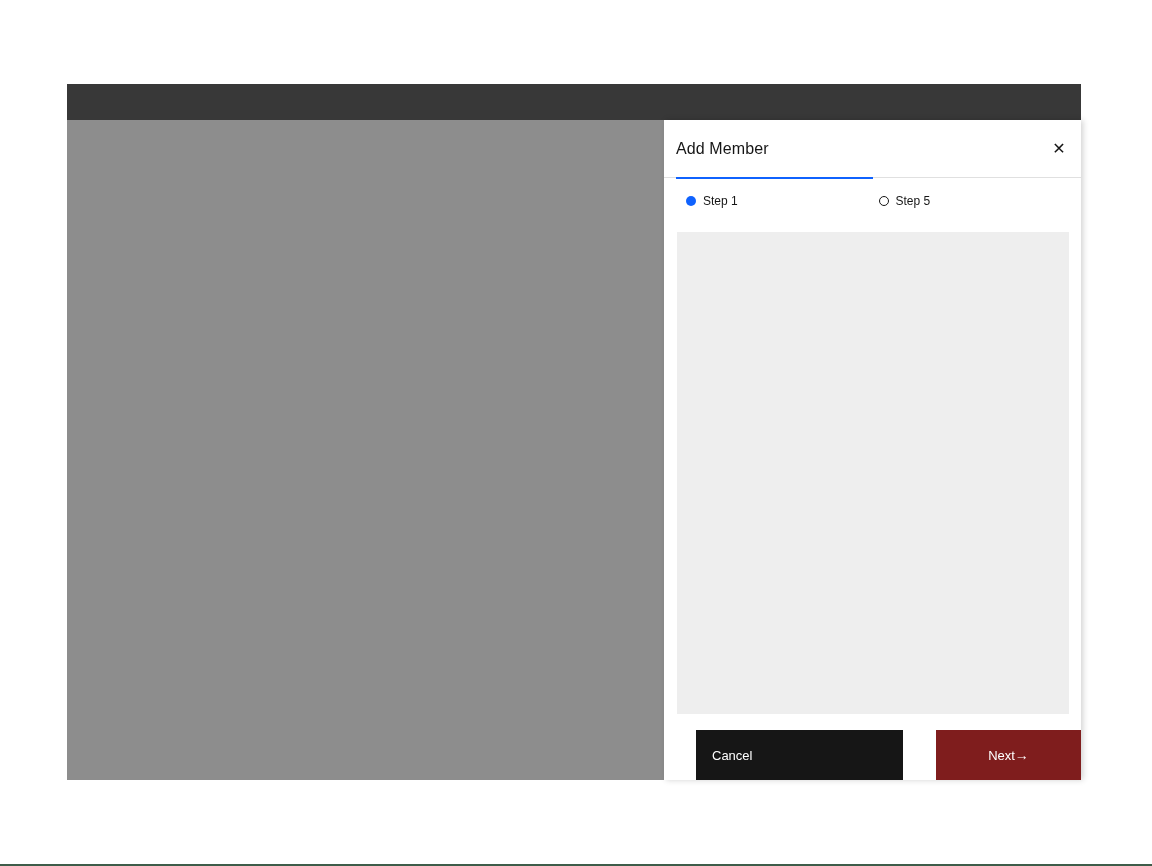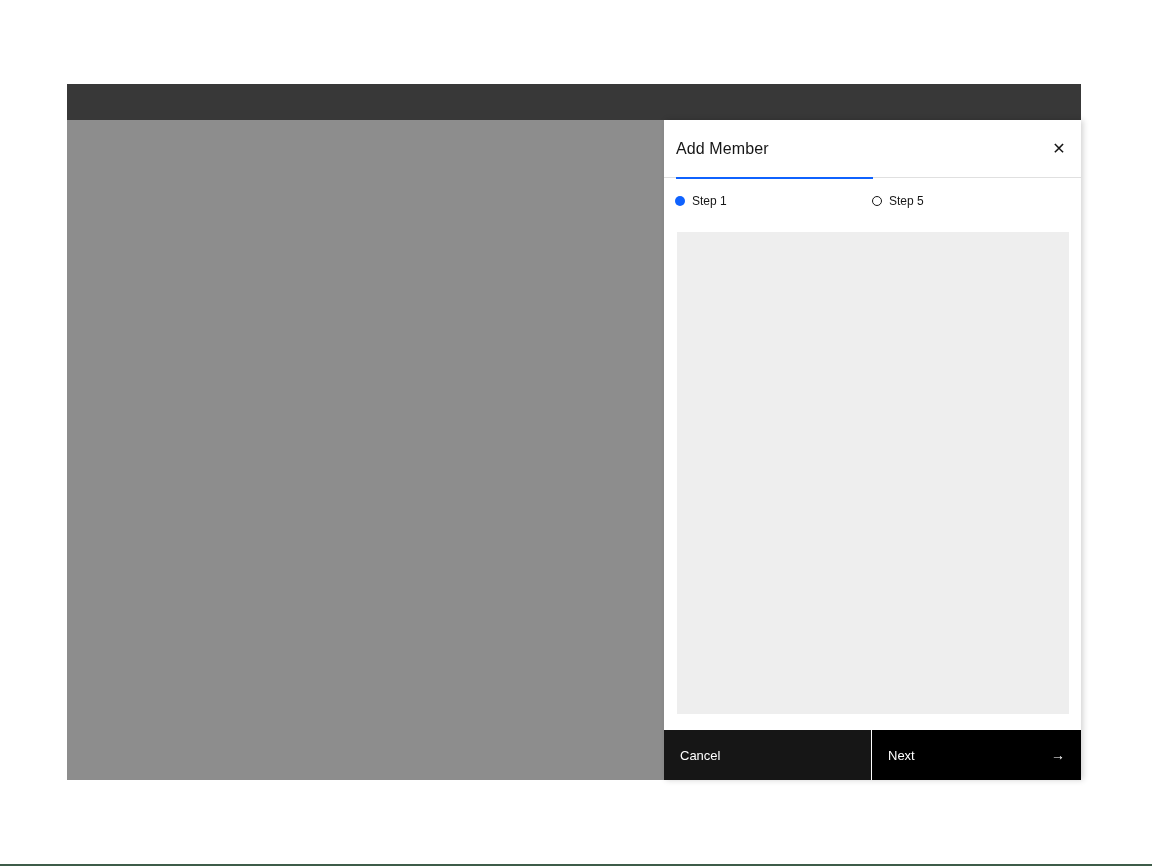--- a/index.html
+++ b/index.html
@@ -25,37 +25,37 @@
   }
   .panel-title { font-size: 16px; font-weight: 400; color: #161616; letter-spacing: 0.1px; }
   .close-btn {
     margin-left: auto; width: 32px; height: 32px; border: none; background: transparent;
     cursor: pointer; font-size: 16px; line-height: 32px; color: #161616; padding: 0;
   }
   .progress-line-active {
     position: absolute; left: 12px; bottom: -2px; width: 197px; height: 2px; background: #0f62fe;
   }
 
-  .progress { position: absolute; top: 59px; left: 9px; right: 12px; display: flex; align-items: flex-end; }
+  .progress { position: absolute; top: 59px; left: 20px; right: 12px; display: flex; align-items: flex-end; }
   .step { display: flex; align-items: center; width: 197px; padding-top: 10px; height: 34px; cursor: pointer; }
   .dot { width: 10px; height: 10px; border-radius: 50%; margin-left: 2px; flex: none; }
   .dot.filled { background: #0f62fe; }
   .dot.outline { background: #ffffff; border: 1px solid #161616; }
   .step-label { font-size: 12px; color: #161616; margin-left: 7px; }
 
   .placeholder { position: absolute; left: 13px; top: 112px; width: 392px; height: 482px; background: #eeeeee; }
 
   .panel-footer { position: absolute; left: 0; right: 0; bottom: 0; height: 50px; display: flex; }
   .panel-footer button {
     border: none; height: 100%; cursor: pointer; color: #ffffff; font-size: 13px;
     font-family: "Liberation Sans", "DejaVu Sans", sans-serif; text-align: left;
-    display: flex; align-items: center; padding: 0 16px;
+    display: flex; align-items: center; padding: 0 16px; margin-left: 32px;
   }
   .btn-cancel { width: 207px; background: #161616; margin-right: 1px; }
-  .btn-next { flex: 1; background: #000000; justify-content: space-between; }
+  .btn-next { flex: 1; background: #7f1d1d; justify-content: center; }
   .arrow { font-size: 14px; }
 </style>
 </head>
 <body>
 
 <div class="page">
   <div class="window">
     <div class="topbar"></div>
     <div class="workspace"></div>
 

